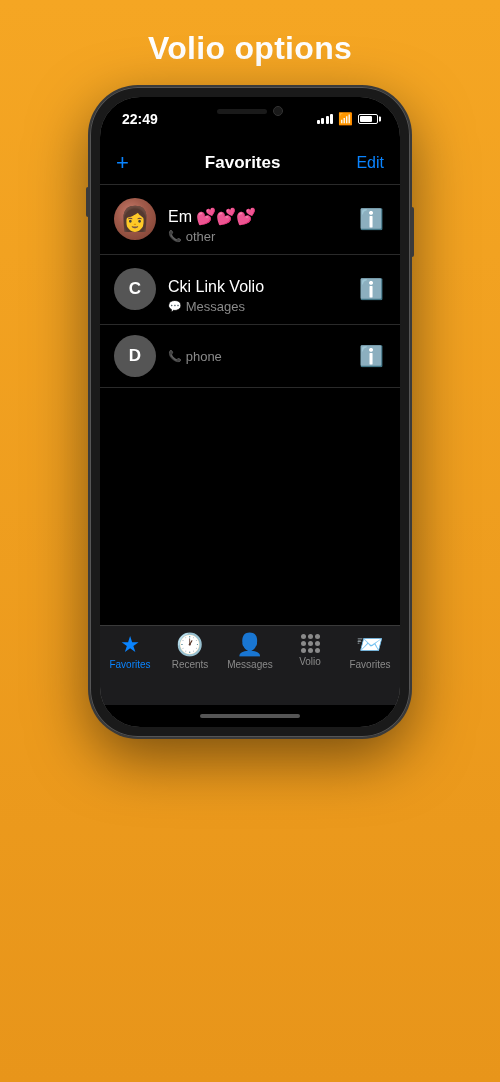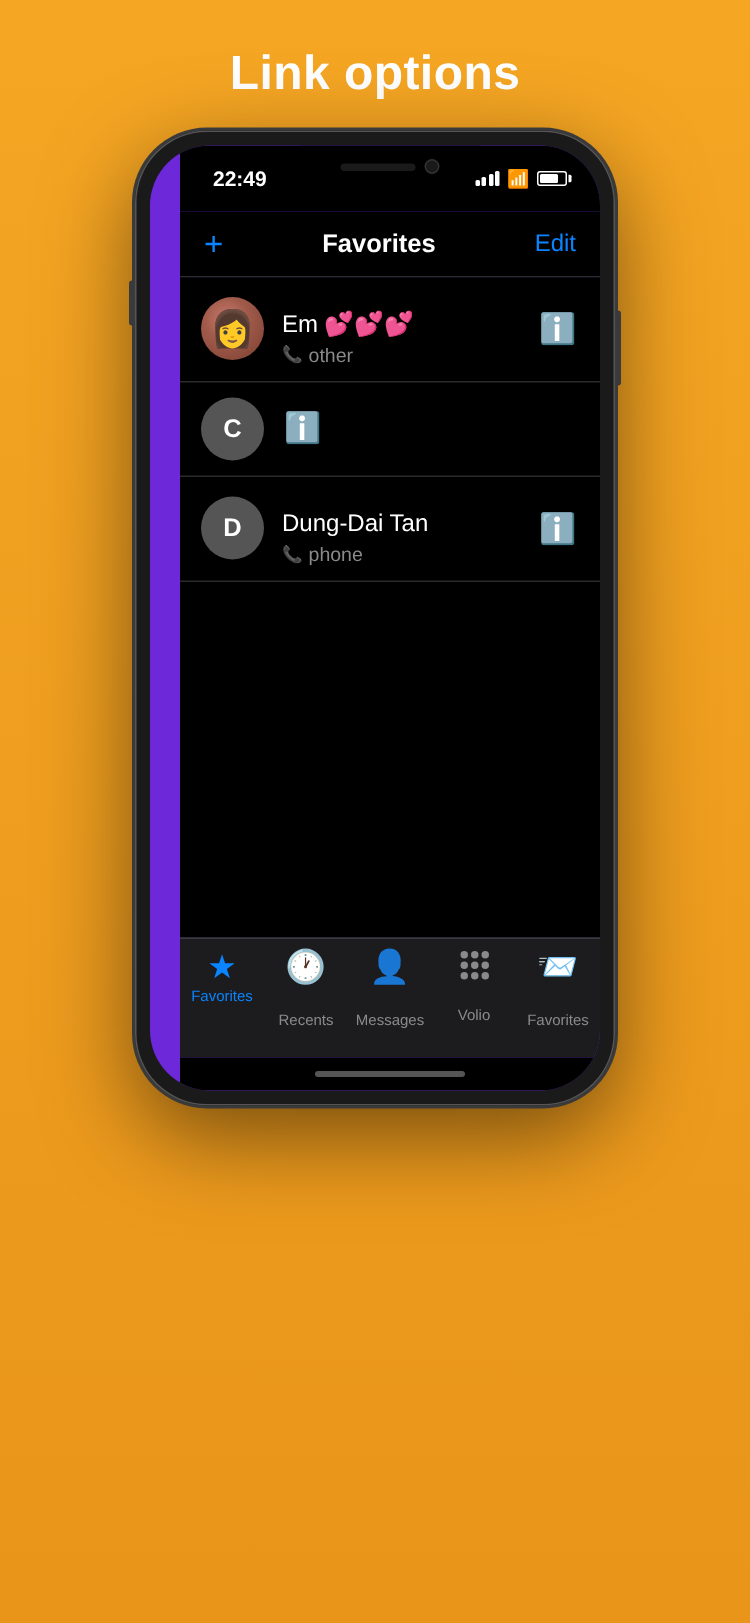--- a/index.html
+++ b/index.html
@@ -55,26 +55,25 @@
       top: 120px;
       width: 4px;
       height: 50px;
       background: #3a3a3a;
       border-radius: 0 2px 2px 0;
     }
 
     .phone-inner {
       width: 100%;
       height: 100%;
-      background: #6d28d9;
+      background: #737373;
       border-radius: 40px;
       overflow: hidden;
       display: flex;
       flex-direction: column;
-      padding-left: 20px;
     }
 
     
     .status-bar {
       height: 44px;
       background: #000;
       display: flex;
       align-items: center;
       justify-content: space-between;
       padding: 0 22px;
@@ -306,21 +305,21 @@
     }
 
     .tab-icon-active { color: #0a84ff; }
     .tab-icon-inactive { color: #8a8a8a; }
 
     .tab-label {
       font-size: 10px;
       font-weight: 500;
     }
     .tab-label-active { color: #0a84ff; }
-    .tab-label-inactive { color: #8a8a8a; margin-top: 16px; }
+    .tab-label-inactive { color: #8a8a8a; }
 
     
     .home-indicator {
       height: 22px;
       background: #000;
       display: flex;
       align-items: center;
       justify-content: center;
       flex-shrink: 0;
     }
@@ -356,21 +355,21 @@
       width: 5px;
       height: 5px;
       background: #8a8a8a;
       border-radius: 50%;
       display: block;
     }
   </style>
 </head>
 <body>
 
-<h1 class="page-title">Link options</h1>
+<h1 class="page-title">Volio options</h1>
 
 <div class="phone-outer">
   <div class="phone-inner">
 
     <div class="status-bar">
       <span class="status-time">22:49</span>
 
       <div class="notch">
         <div class="notch-speaker"></div>
         <div class="notch-camera"></div>
@@ -408,27 +407,33 @@
             <div class="contact-sub">
               <span class="contact-sub-icon">📞</span>
               <span>other</span>
             </div>
           </div>
           <div class="info-btn">ℹ️</div>
         </div>
 
         <div class="contact-item">
           <div class="avatar avatar-c">C</div>
+          <div class="contact-info">
+            <div class="contact-name">Cki Link Volio</div>
+            <div class="contact-sub">
+              <span class="contact-sub-icon">💬</span>
+              <span>Messages</span>
+            </div>
+          </div>
           <div class="info-btn">ℹ️</div>
         </div>
 
         <div class="contact-item">
           <div class="avatar avatar-d">D</div>
           <div class="contact-info">
-            <div class="contact-name">Dung-Dai Tan</div>
             <div class="contact-sub">
               <span class="contact-sub-icon">📞</span>
               <span>phone</span>
             </div>
           </div>
           <div class="info-btn">ℹ️</div>
         </div>
 
       </div>
     </div>

